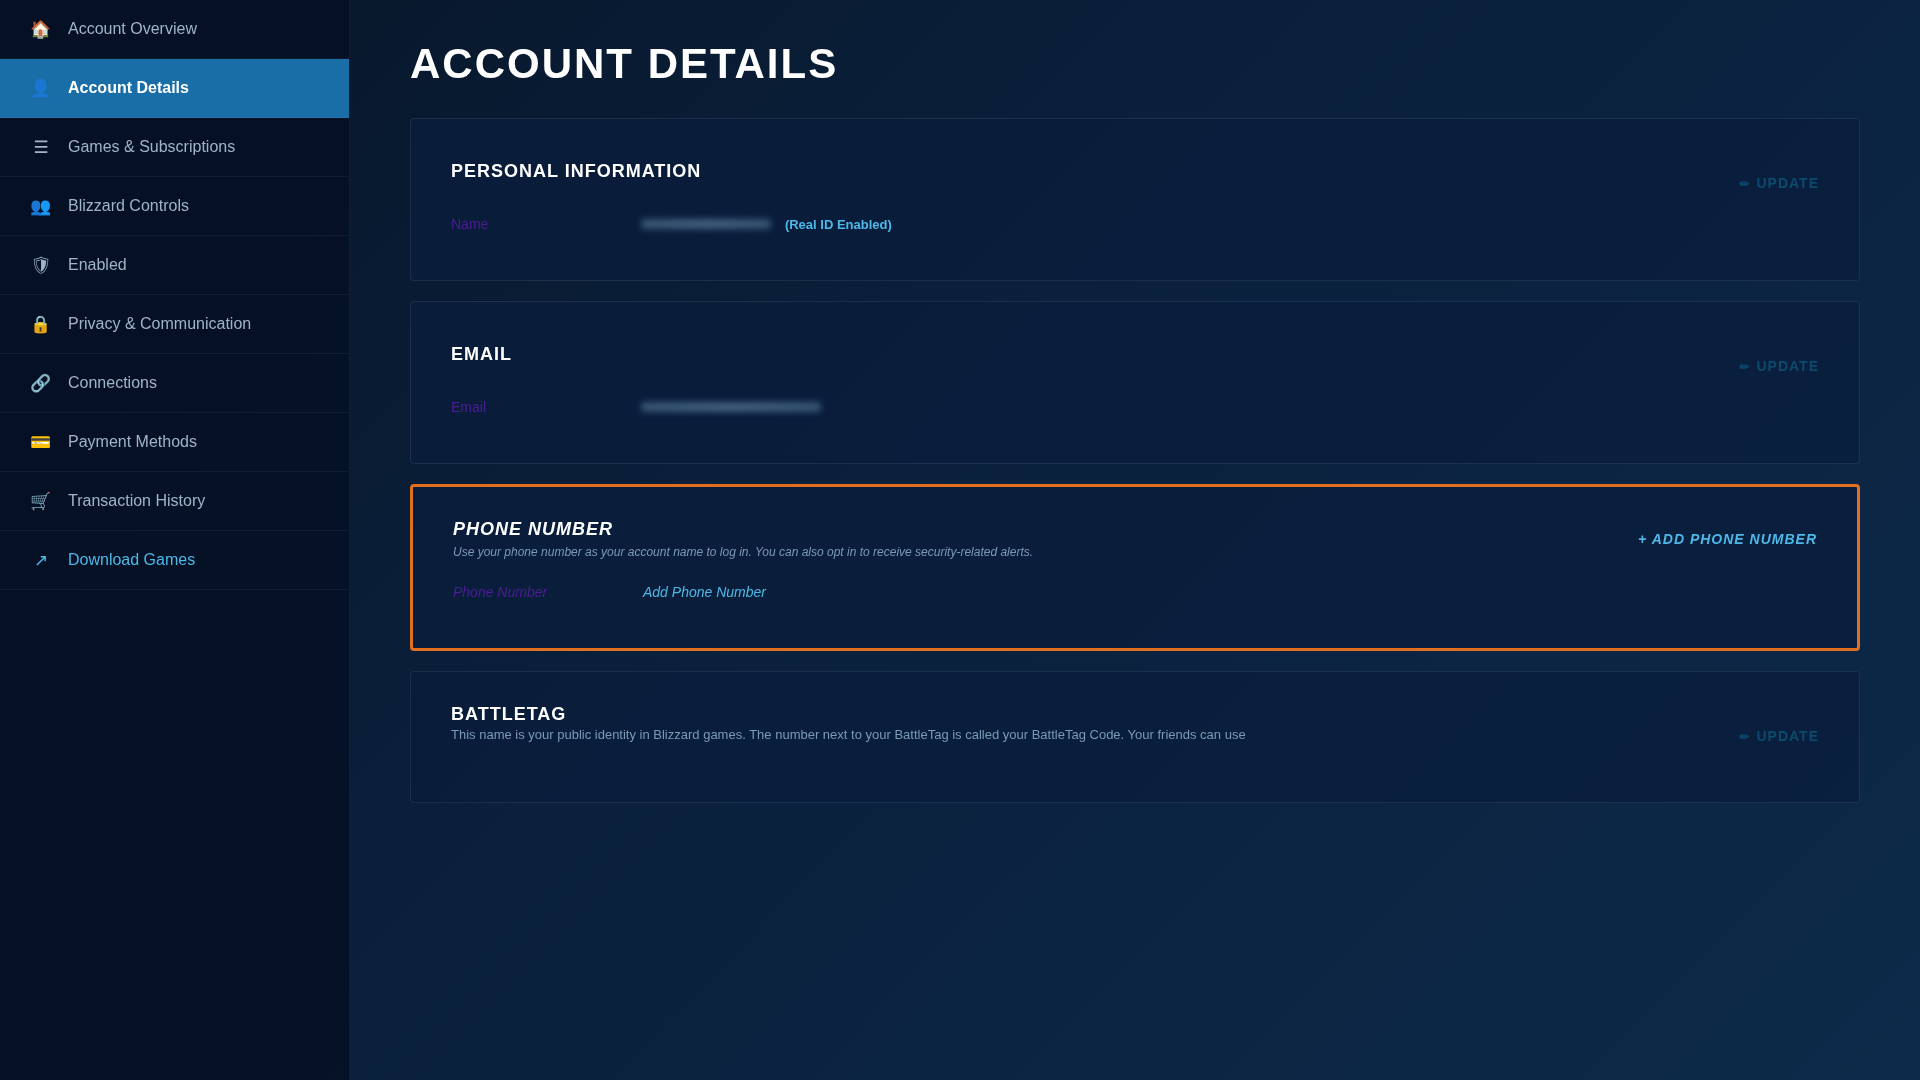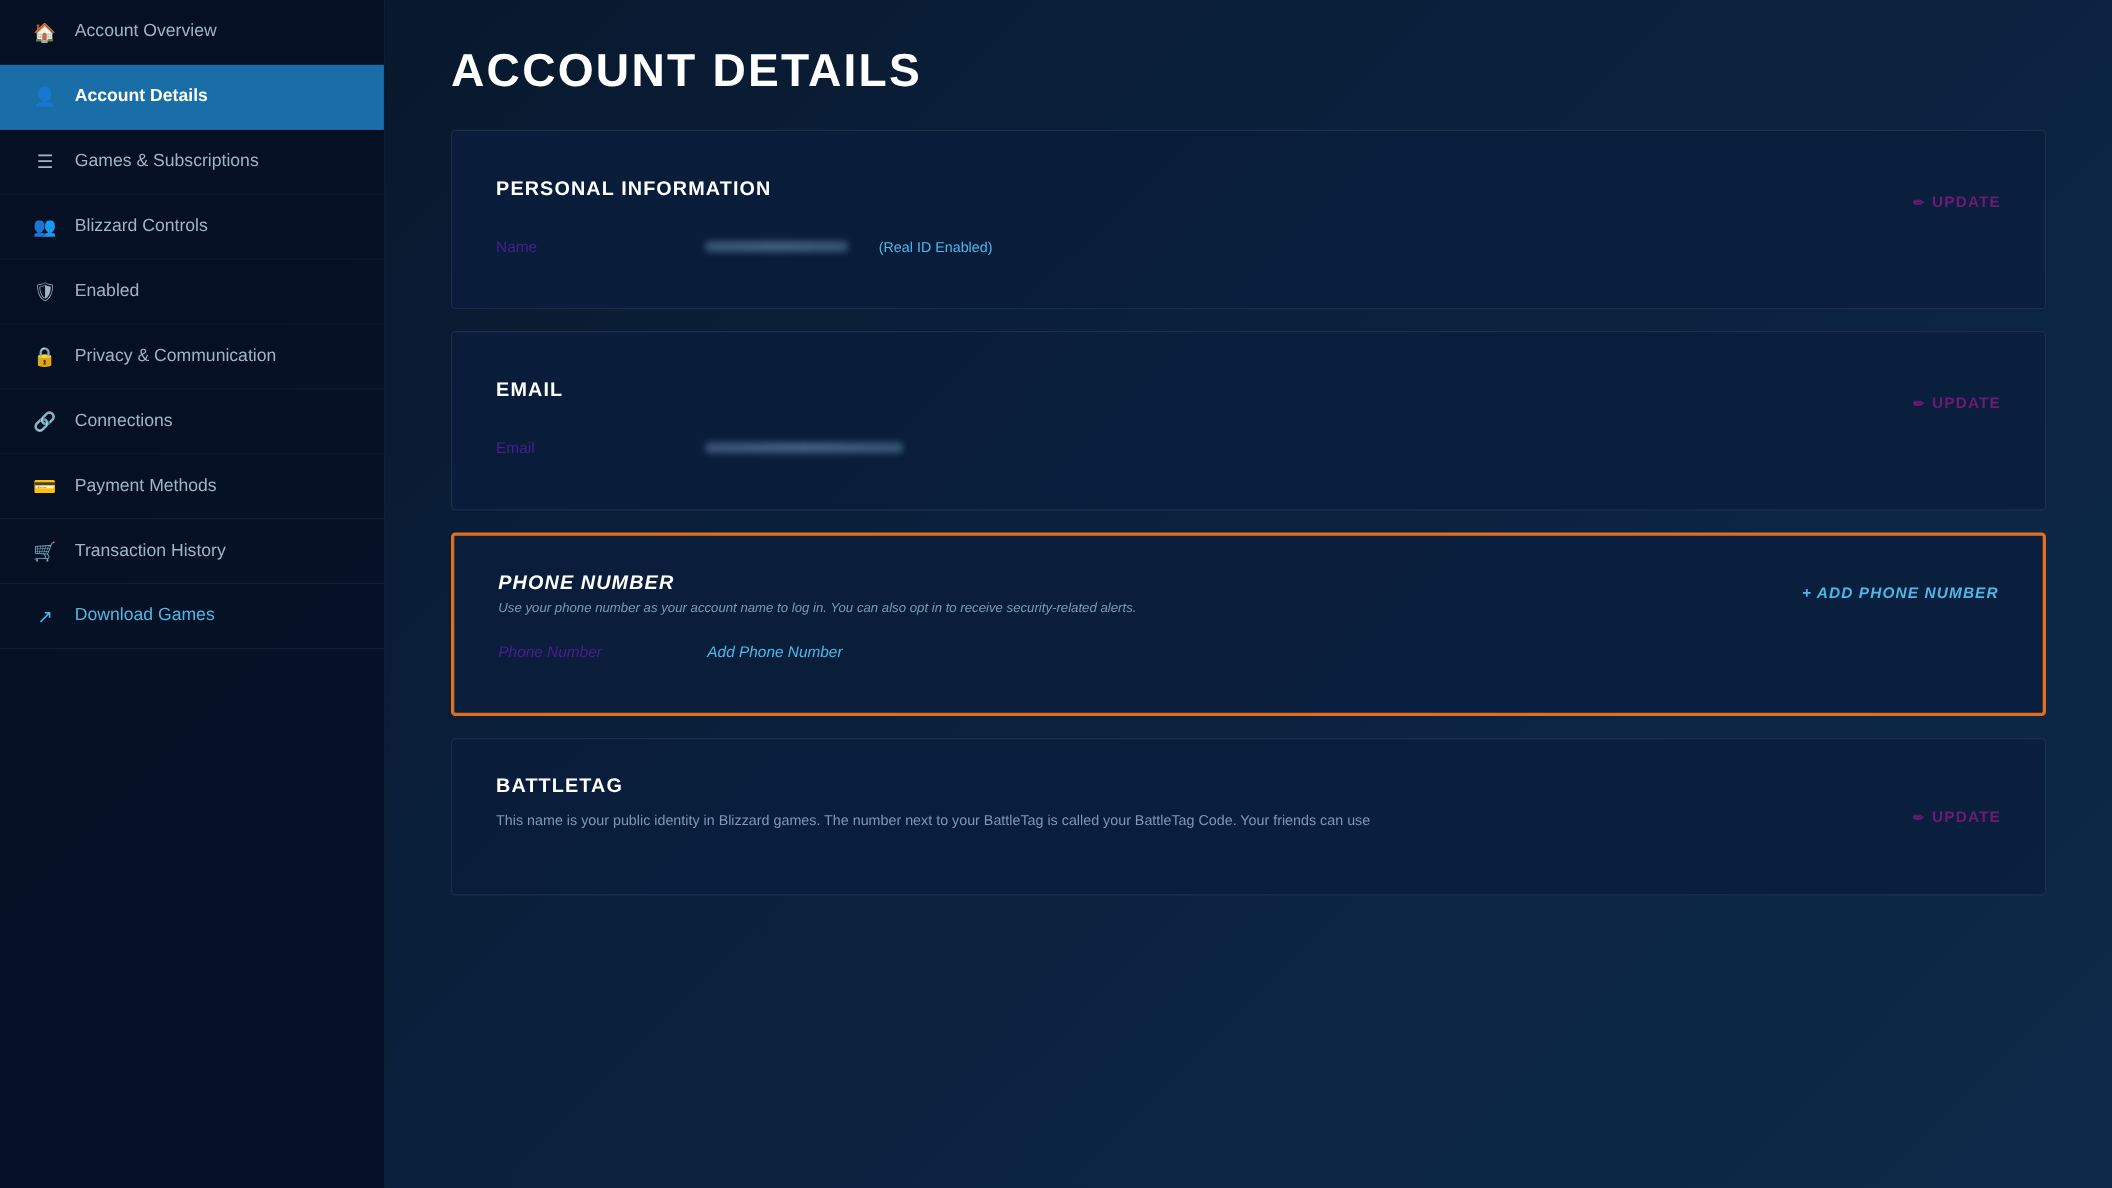--- a/index.html
+++ b/index.html
@@ -105,21 +105,21 @@
     }
 
     .section-subtitle {
       font-size: 12px;
       color: #7a9ab5;
       margin-top: 5px;
       font-weight: 400;
     }
 
     .update-btn {
-      color: #701a75;
+      color: #0c4a6e;
       font-size: 14px;
       font-weight: 600;
       cursor: pointer;
       display: flex;
       align-items: center;
       gap: 6px;
       text-decoration: none;
       letter-spacing: 1px;
       margin-top: 24px;
     }
@@ -152,21 +152,22 @@
 
     .info-value {
       color: #c8d8e8;
       font-size: 14px;
       font-weight: 500;
     }
 
     .real-id-badge {
       color: #4db8e8;
       font-size: 13px;
-      margin-left: 24px;
+      margin-left: 10px;
+      font-weight: bold;
     }
 
     .blurred-value {
       display: inline-block;
       background: linear-gradient(90deg, #4a6a8a, #5a7a9a, #4a6a8a);
       height: 10px;
       border-radius: 4px;
       filter: blur(3px);
       opacity: 0.7;
     }
@@ -175,21 +176,21 @@
       color: #4db8e8;
       font-size: 14px;
       cursor: pointer;
       font-weight: 500;
     }
 
     
     .battletag-desc {
       color: #7a9ab5;
       font-size: 13px;
-      margin-top: 11px;
+      margin-top: 0;
       line-height: 1.5;
     }
 
     ::-webkit-scrollbar {
       width: 6px;
     }
     ::-webkit-scrollbar-track {
       background: rgba(0,0,0,0.2);
     }
     ::-webkit-scrollbar-thumb {

